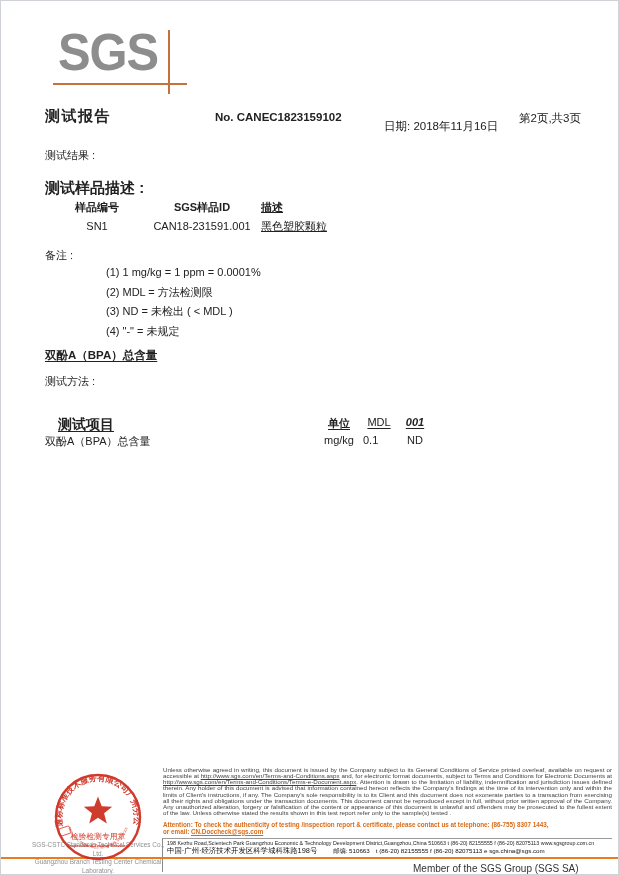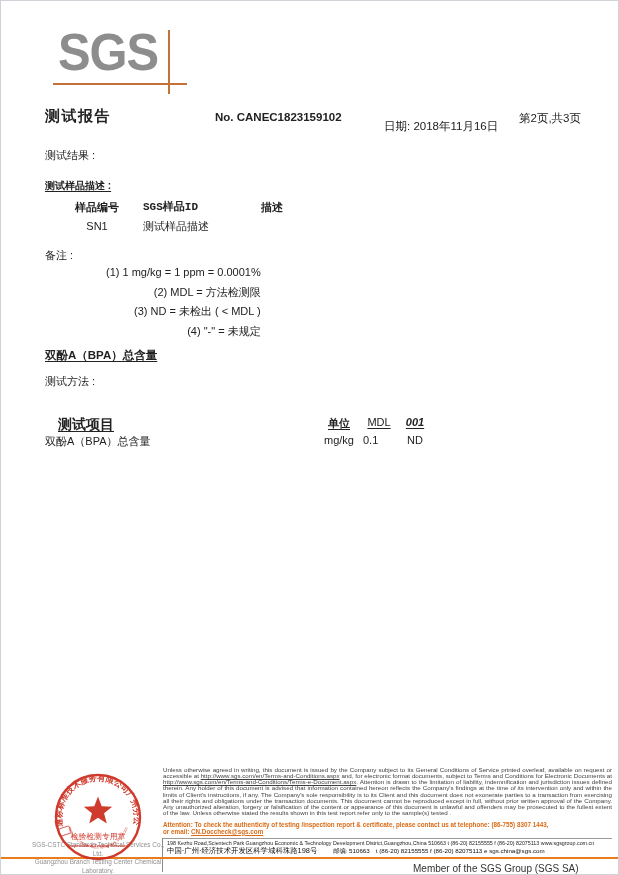--- a/index.html
+++ b/index.html
@@ -13,30 +13,30 @@
     color:#8d8d8d;letter-spacing:-1px;line-height:1;transform:scale(1.04,1.12);transform-origin:left top;}
   .logo-hline{position:absolute;left:52px;top:82px;width:134px;height:1.5px;background:#c4713a;}
   .logo-vline{position:absolute;left:167px;top:29px;width:1.5px;height:64px;background:#c4713a;}
   
   .report-title{position:absolute;left:44px;top:106px;font-size:15px;font-weight:bold;letter-spacing:1.5px;}
   .report-no{position:absolute;left:214px;top:110px;font-size:11.5px;font-weight:bold;}
   .report-date{position:absolute;left:383px;top:110px;font-size:11.5px;margin-top:8px;}
   .report-pageinfo{position:absolute;left:518px;top:110px;font-size:11.5px;}
   
   .results-label{position:absolute;left:44px;top:147px;font-size:11px;}
-  .sample-desc-label{position:absolute;left:44px;top:178px;font-size:10px;font-weight:bold;
-    text-decoration:underline;text-underline-offset:2px;text-align:right;}
+  .sample-desc-label{position:absolute;left:44px;top:178px;font-size:15px;font-weight:bold;
+    text-underline-offset:2px;text-align:right;}
   .sample-table{position:absolute;left:50px;top:197px;font-size:11px;}
   .st-row{display:flex;line-height:18.5px;}
   .st-head{font-weight:bold;}
   .st-c1{width:92px;text-align:center;}
-  .st-c2{width:118px;font-family:Liberation Mono, monospace;}
-  .st-c3{width:180px;text-align:left;}
+  .st-c2{width:118px;text-align:center;}
+  .st-c3{width:180px;text-align:left;text-decoration:underline;}
   .notes-label{position:absolute;left:44px;top:247px;font-size:11px;}
-  .notes{position:absolute;left:105px;top:262px;font-size:11px;line-height:19.5px;text-align:right;}
+  .notes{position:absolute;left:105px;top:262px;font-size:11px;line-height:19.5px;}
   .bpa-title{position:absolute;left:44px;top:347px;font-size:11.5px;font-weight:bold;
     text-decoration:underline;text-underline-offset:2px;}
   .method-label{position:absolute;left:44px;top:373px;font-size:11px;}
   .method-text{position:absolute;left:105px;top:373px;width:455px;font-size:11px;line-height:19px;}
   
   .rt-item-h{position:absolute;left:57px;top:415px;font-size:14px;font-weight:bold;
     text-decoration:underline;text-underline-offset:2px;}
   .rt-unit-h{position:absolute;left:316px;top:415px;width:44px;text-align:center;font-size:11px;font-weight:bold;
     text-decoration:underline;text-underline-offset:2px;}
   .rt-mdl-h{position:absolute;left:362px;top:415px;width:32px;text-align:center;font-size:11px;
@@ -85,21 +85,22 @@
   <div class="sample-desc-label">测试样品描述 :</div>
 
   <div class="sample-table">
     <div class="st-row st-head">
       <span class="st-c1">样品编号</span>
       <span class="st-c2">SGS样品ID</span>
       <span class="st-c3">描述</span>
     </div>
     <div class="st-row">
       <span class="st-c1">SN1</span>
-      <span class="st-c3">测试样品描述</span>
+      <span class="st-c2">CAN18-231591.001</span>
+      <span class="st-c3">黑色塑胶颗粒</span>
     </div>
   </div>
 
   <div class="notes-label">备注 :</div>
   <div class="notes">
     <div>(1) 1 mg/kg = 1 ppm = 0.0001%</div>
     <div>(2) MDL = 方法检测限</div>
     <div>(3) ND = 未检出 ( &lt; MDL )</div>
     <div>(4) "-" = 未规定</div>
   </div>

